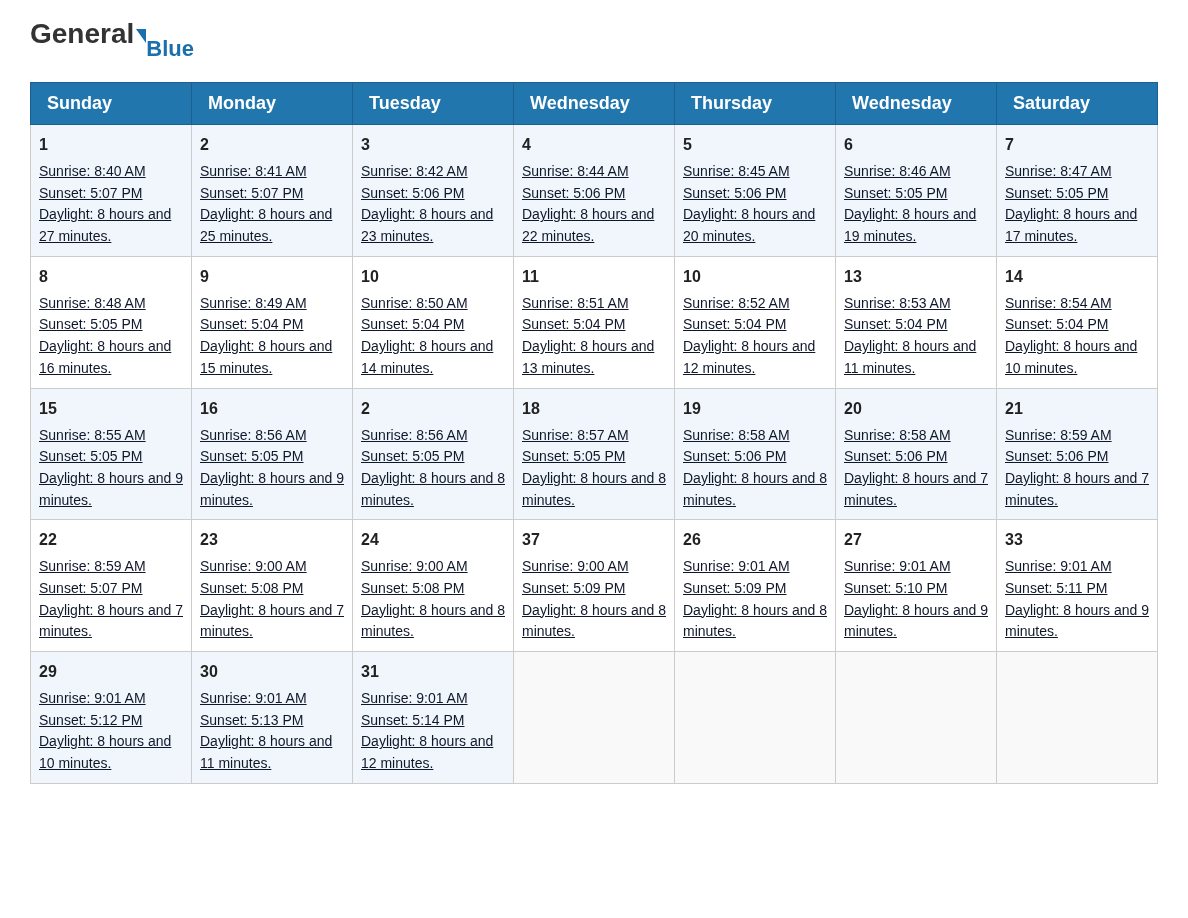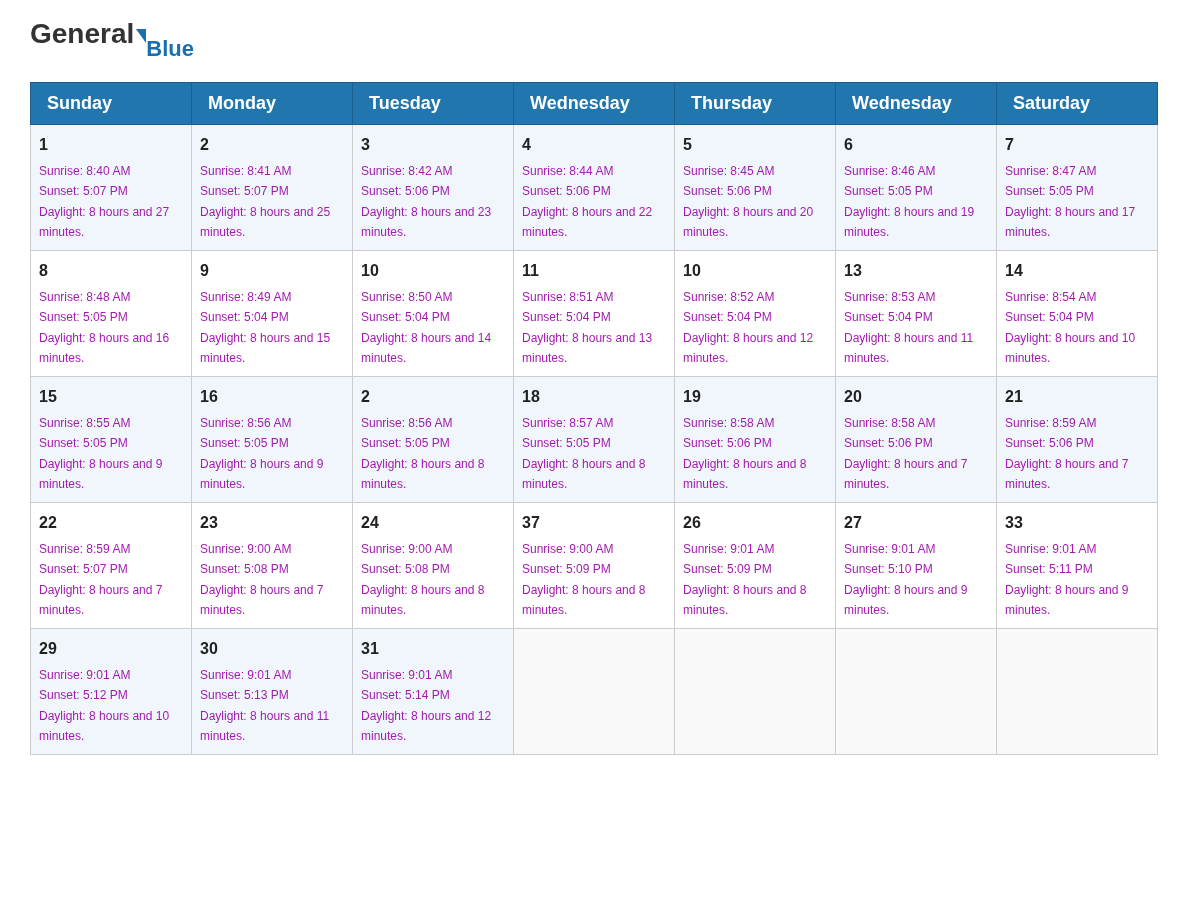--- a/index.html
+++ b/index.html
@@ -87,23 +87,24 @@
       background-color: #ffffff;
     }
     .day-number {
       font-size: 16px;
       font-weight: bold;
       color: #222;
       display: block;
       margin-bottom: 4px;
     }
     .day-info {
-      font-size: 12px;
-      color: #a21caf;
+      font-size: 14px;
+      color: #0f172a;
       line-height: 1.55;
+      text-decoration: underline;
     }
     td.empty {
       background-color: #f9f9f9 !important;
     }
   </style>
 </head>
 <body>
 
 <div class="header">
   <div class="logo">

